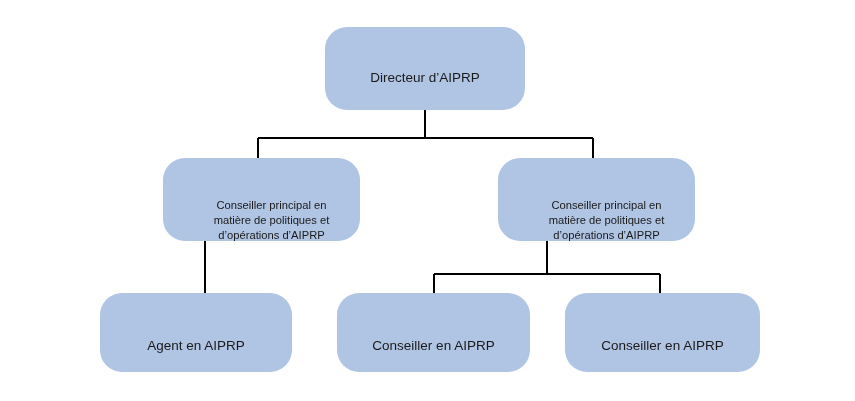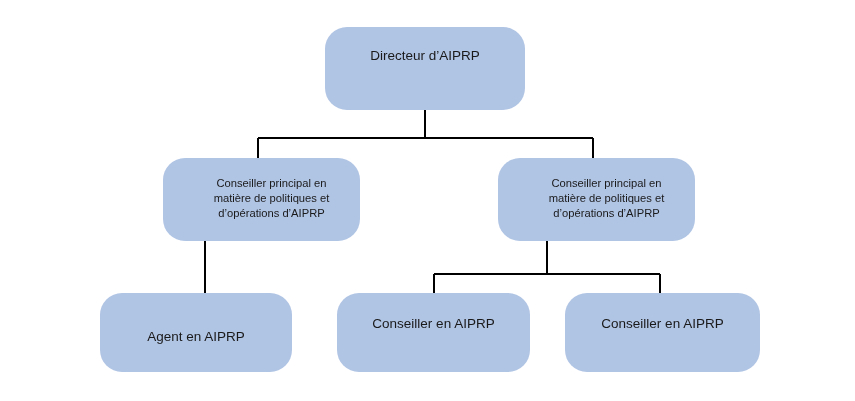--- a/index.html
+++ b/index.html
@@ -36,20 +36,21 @@
   .node-label {
     position: absolute;
     left: 0;
     right: 0;
     text-align: center;
     color: #1a1a1a;
     line-height: 1.33;
     white-space: pre-line;
     padding: 0 8px;
     box-sizing: border-box;
+    margin-top: 22px;
   }
   
   .lvl-root { font-size: 13.5px; }
   
   .lvl-mid  { font-size: 11.2px; padding-left: 28px; }
   
   .lvl-leaf { font-size: 13.5px; }
 </style>
 </head>
 <body>
@@ -72,21 +73,21 @@
         <div class="node-label lvl-mid" style="top: 18px; color: rgb(26, 26, 26);">Conseiller principal en
 matière de politiques et
 d’opérations d’AIPRP</div>
       </div>
       <div class="node-box" style="left: 498px; top: 158px; width: 197px; height: 83px; background: rgb(176, 196, 228);">
         <div class="node-label lvl-mid" style="top: 18px; color: rgb(26, 26, 26);">Conseiller principal en
 matière de politiques et
 d’opérations d’AIPRP</div>
       </div>
       <div class="node-box" style="left: 100px; top: 293px; width: 192px; height: 79px; background: rgb(176, 196, 228);">
-        <div class="node-label lvl-leaf" style="top: 35px; color: rgb(26, 26, 26);">Agent en AIPRP</div>
+        <div class="node-label lvl-leaf" style="top: 22px; color: rgb(26, 26, 26);">Agent en AIPRP</div>
       </div>
       <div class="node-box" style="left: 337px; top: 293px; width: 193px; height: 79px; background: rgb(176, 196, 228);">
         <div class="node-label lvl-leaf" style="top: 22px; color: rgb(26, 26, 26);">Conseiller en AIPRP</div>
       </div>
       <div class="node-box" style="left: 565px; top: 293px; width: 195px; height: 79px; background: rgb(176, 196, 228);">
         <div class="node-label lvl-leaf" style="top: 22px; color: rgb(26, 26, 26);">Conseiller en AIPRP</div>
       </div>
     </div>
 
 </div>

